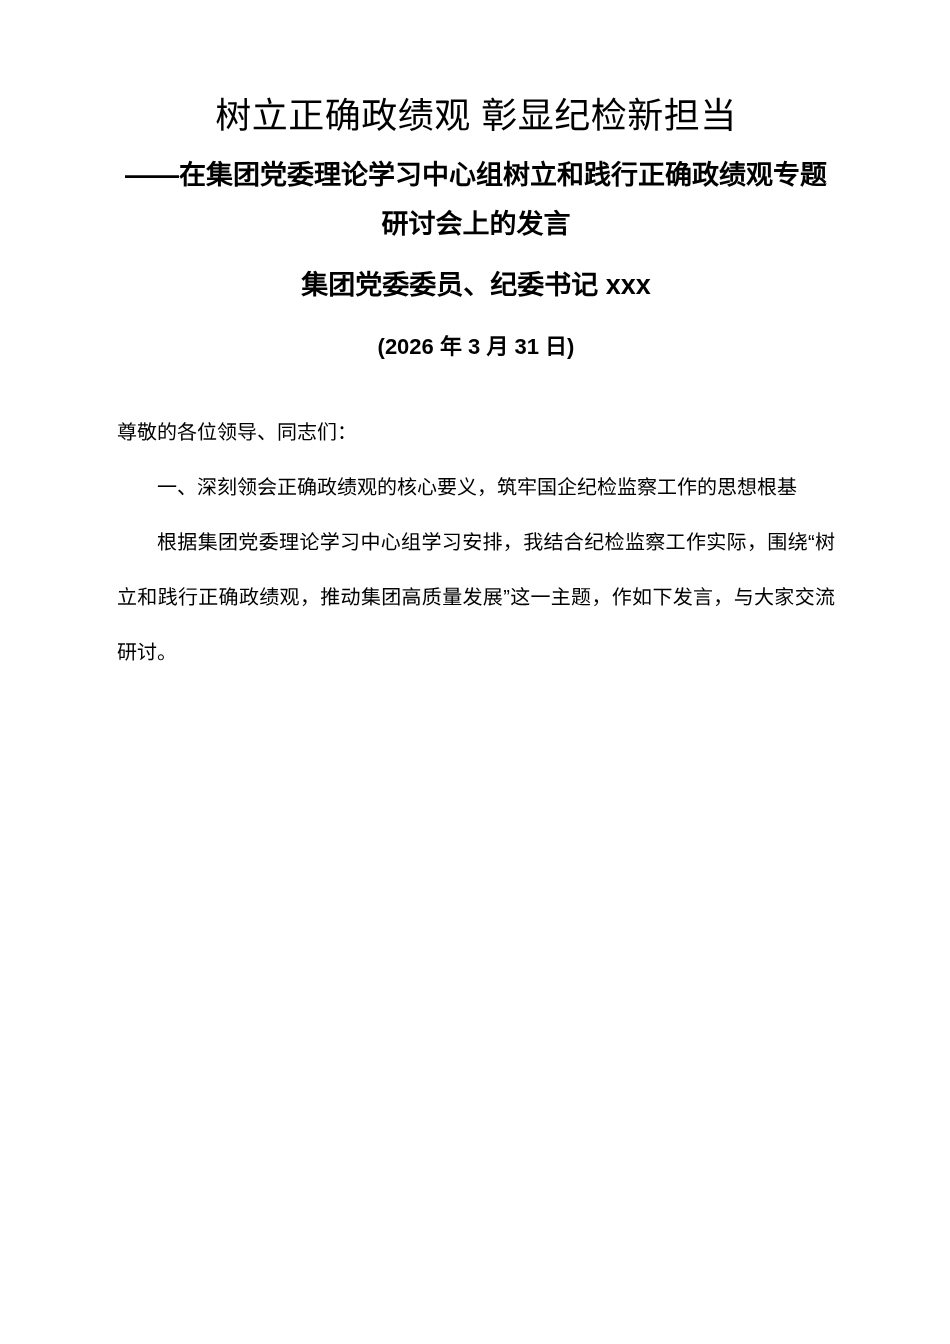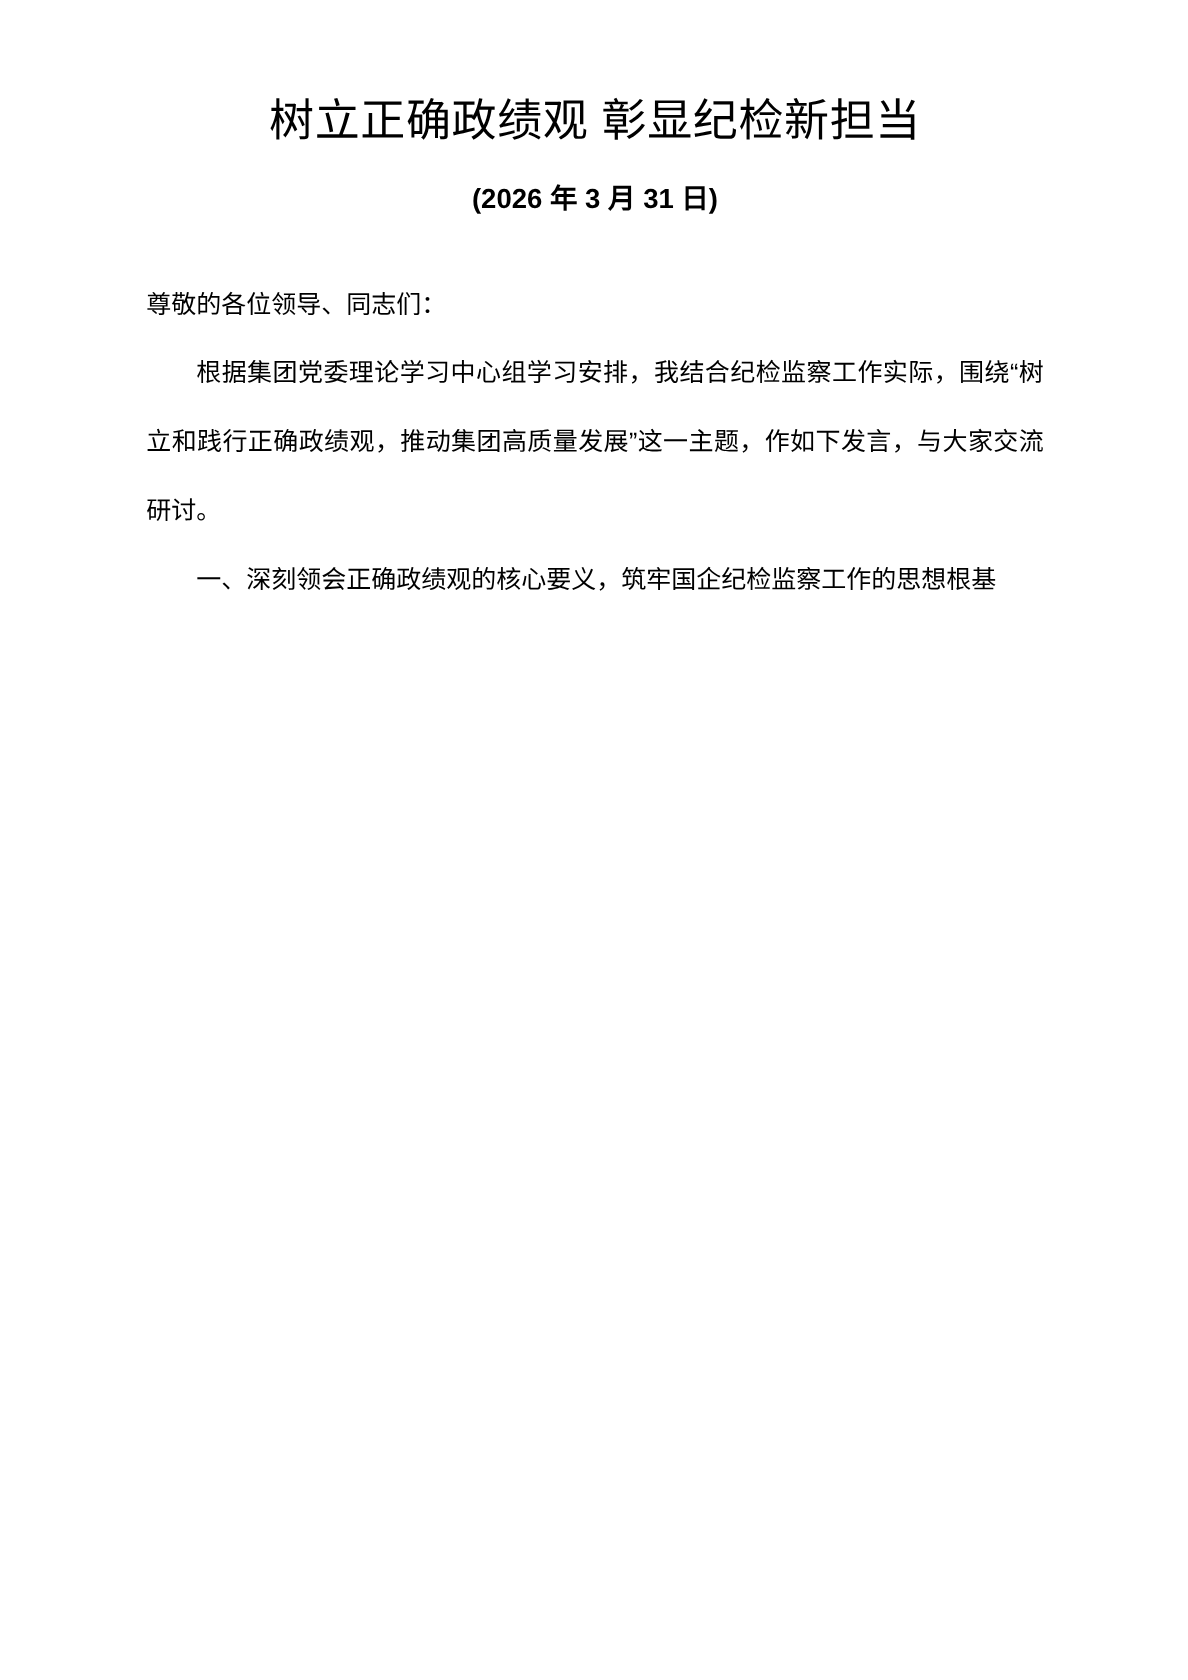--- a/index.html
+++ b/index.html
@@ -23,21 +23,21 @@
     box-sizing: border-box;
   }
   .content {
     position: absolute;
     left: 117px;
     top: 0;
     width: 718px;
   }
   
   .title-block {
-    padding-top: 72px;
+    padding-top: 91px;
   }
   .doc-title {
     font-size: 36px;
     line-height: 50px;
     font-weight: 400;
     text-align: center;
     letter-spacing: 0.5px;
     margin: 0 0 10px 0;
     white-space: nowrap;
   }
@@ -85,23 +85,25 @@
   }
 </style>
 </head>
 <body>
 
 <div class="page">
   <div class="content">
 
     <div class="title-block">
       <h1 class="doc-title">树立正确政绩观 彰显纪检新担当</h1>
+      <h2 class="doc-subtitle">——在集团党委理论学习中心组树立和践行正确政绩观专题研讨会上的发言</h2>
+      <p class="doc-author">集团党委委员、纪委书记 xxx</p>
       <p class="doc-date">(2026 年 3 月 31 日)</p>
     </div>
 
     <div class="body-block">
       <p class="para salutation">尊敬的各位领导、同志们：</p>
+      <p class="para indent">一、深刻领会正确政绩观的核心要义，筑牢国企纪检监察工作的思想根基</p>
       <p class="para indent">根据集团党委理论学习中心组学习安排，我结合纪检监察工作实际，围绕“树立和践行正确政绩观，推动集团高质量发展”这一主题，作如下发言，与大家交流研讨。</p>
-      <p class="para indent">一、深刻领会正确政绩观的核心要义，筑牢国企纪检监察工作的思想根基</p>
     </div>
 
   </div>
 </div>
 
 </body></html>

